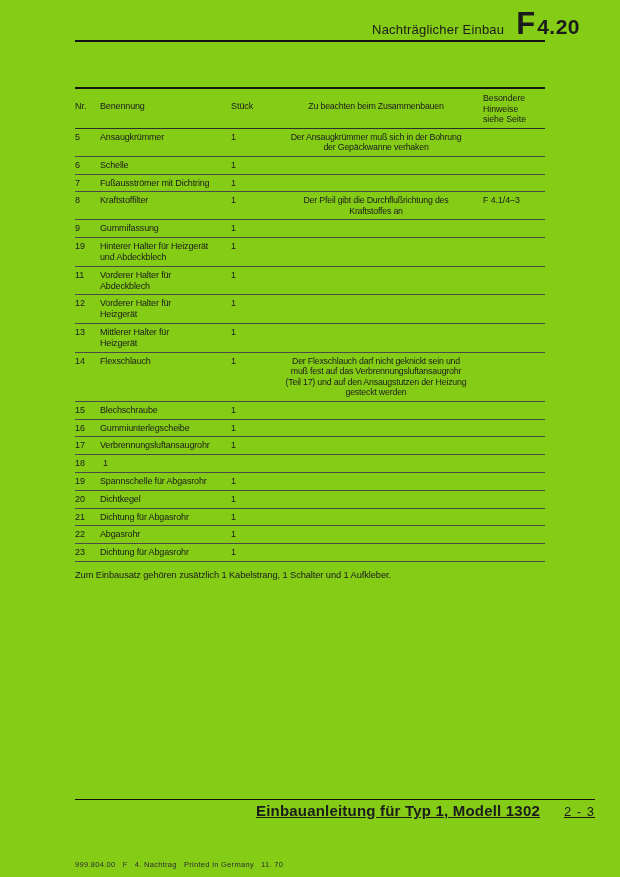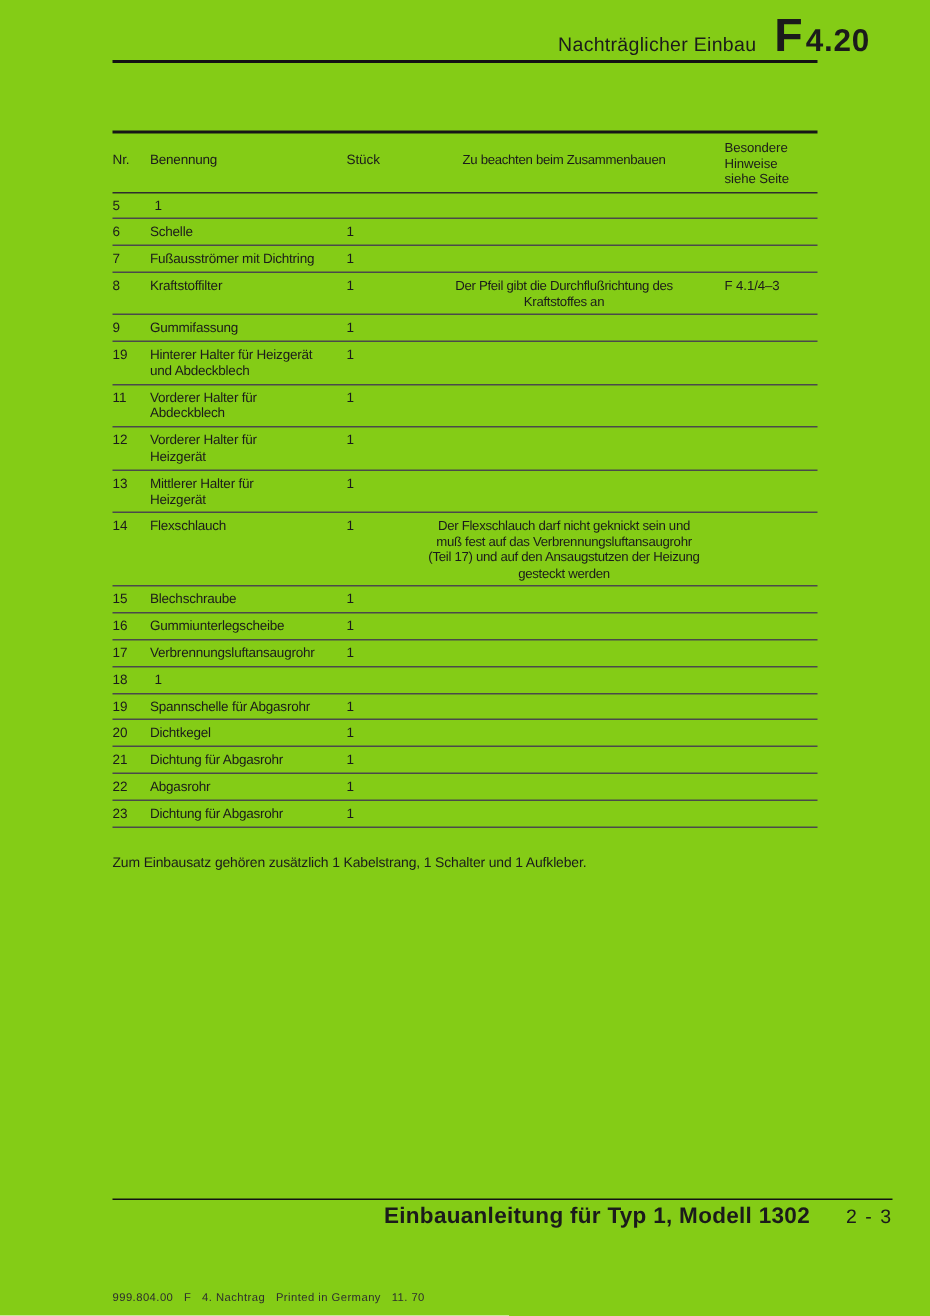--- a/index.html
+++ b/index.html
@@ -45,20 +45,21 @@
   .footnote{
     position:absolute; top:570px; left:75px; width:480px;
     font-size:9.3px; letter-spacing:-0.1px; margin:0;
   }
   
   .rule-footer{ top:799px; left:75px; width:520px; height:1px; }
   .footer-line{
     position:absolute; top:802px; left:75px; width:520px;
     display:flex; justify-content:flex-end; align-items:baseline; gap:24px;
     white-space:nowrap;
+    text-decoration:underline;
   }
   .footer-title{ font-size:15px; font-weight:700; letter-spacing:.2px; }
   .footer-page{ font-size:13px; font-weight:400; letter-spacing:1px; }
   .print-code{
     position:absolute; top:860px; left:75px;
     font-size:7.5px; color:#2e2e2e; letter-spacing:.3px; white-space:pre;
   }
 </style>
 </head>
 <body>
@@ -76,21 +77,24 @@
       <div class="cell name">Benennung</div>
       <div class="cell qty">Stück</div>
       <div class="cell note">Zu beachten beim Zusammenbauen</div>
       <div class="cell ref">Besondere
 Hinweise
 siehe Seite</div>
     </div>
     <div id="table-body">
         <div class="row">
     <div class="cell nr">5</div>
-    <div class="cell qty">1</div>
+    <div class="cell name">Ansaugkrümmer</div>
+    <div class="cell qty">1</div>
+    <div class="cell note">Der Ansaugkrümmer muß sich in der Bohrung
+der Gepäckwanne verhaken</div>
     <div class="cell ref"></div>
   </div>
         <div class="row">
     <div class="cell nr">6</div>
     <div class="cell name">Schelle</div>
     <div class="cell qty">1</div>
     <div class="cell note"></div>
     <div class="cell ref"></div>
   </div>
         <div class="row">

